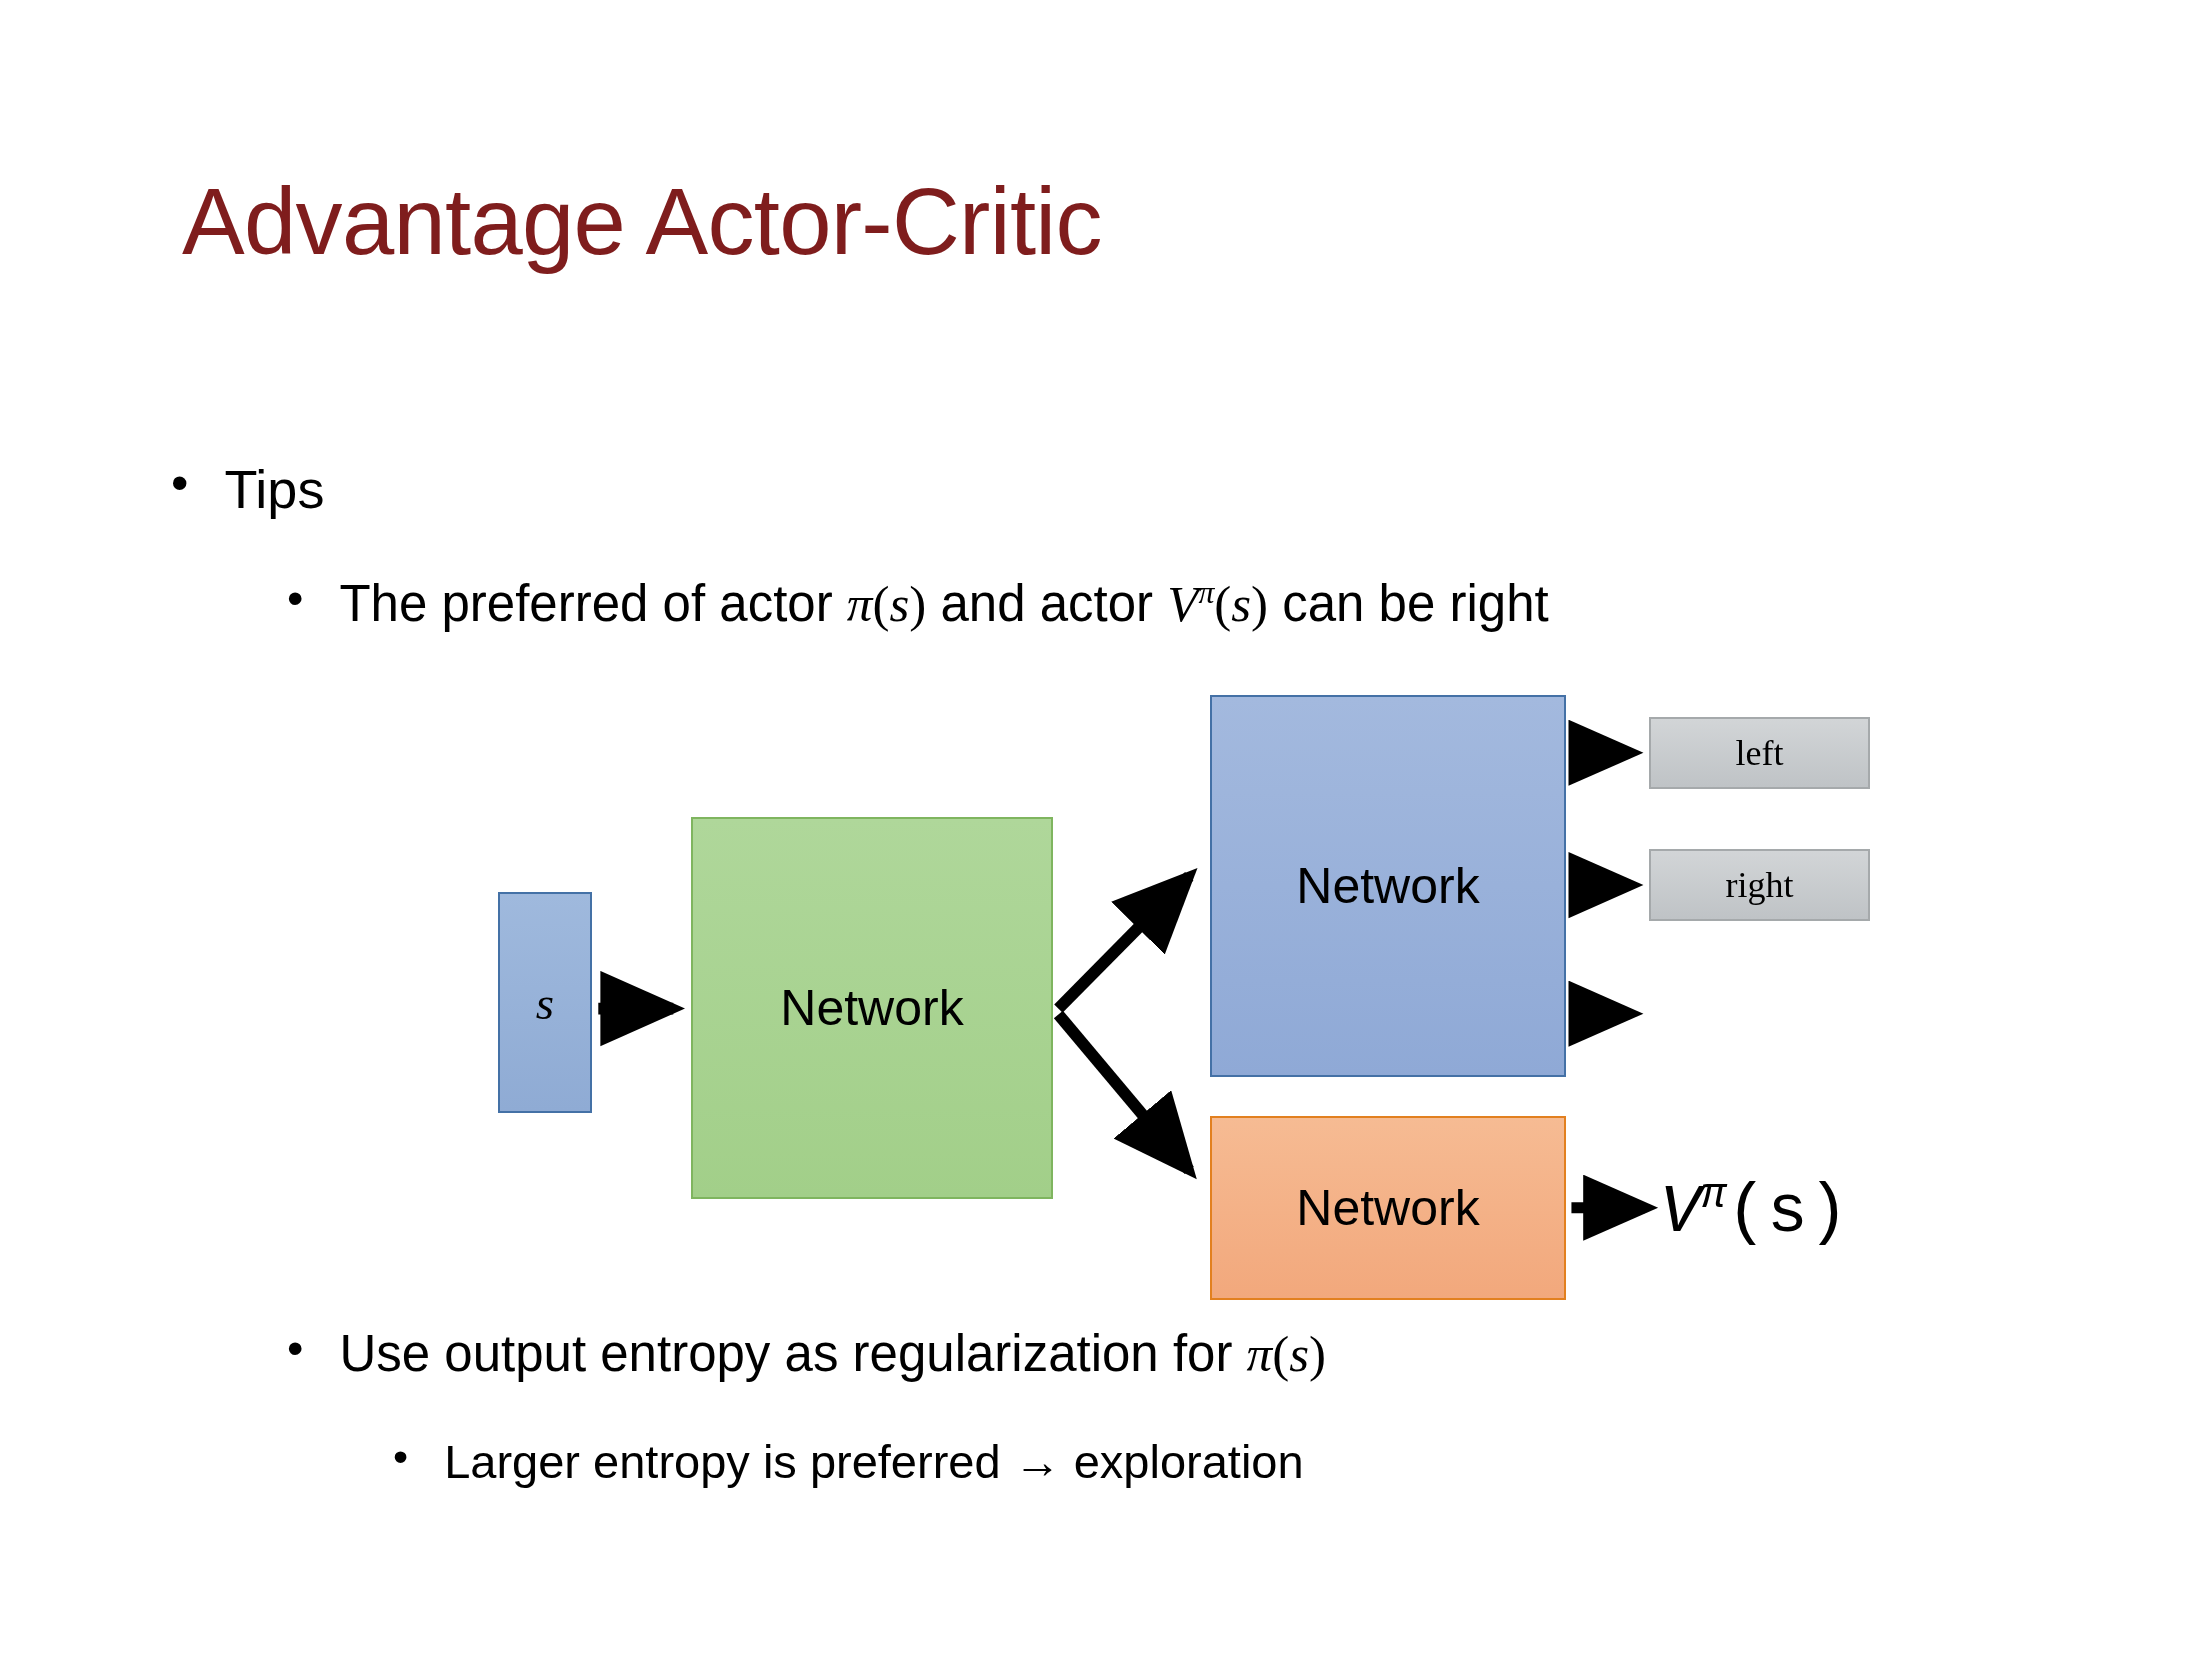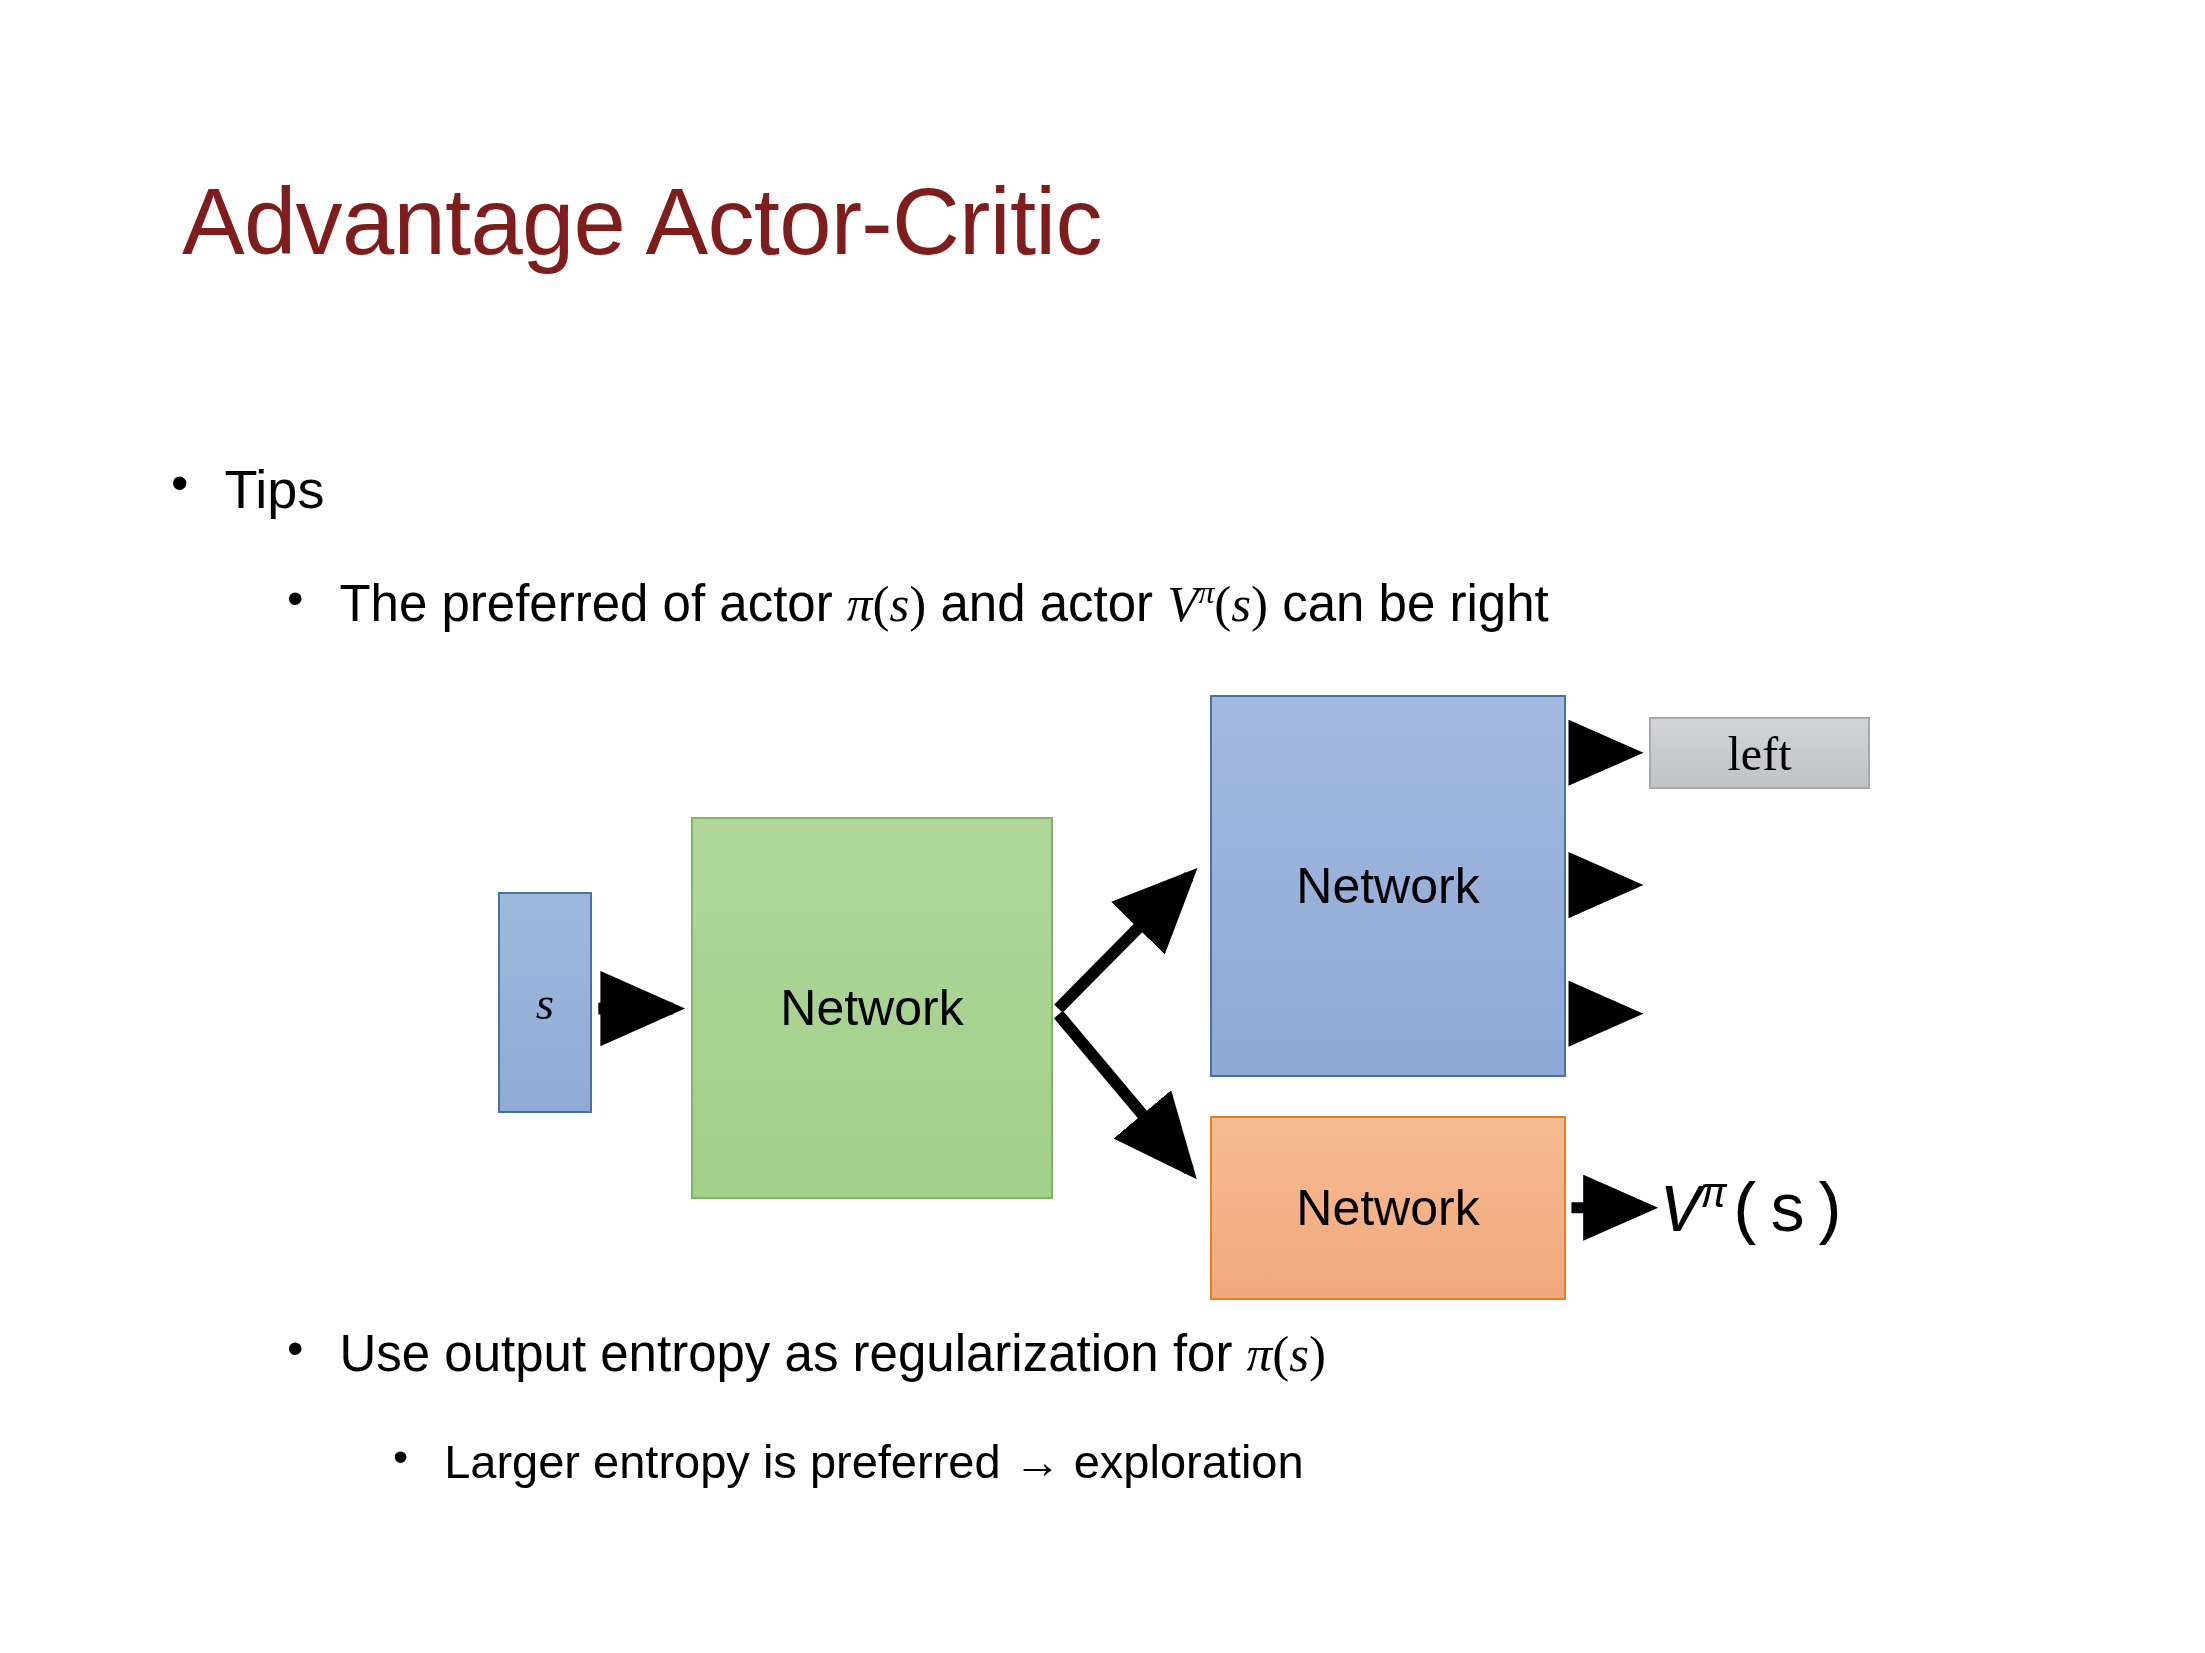--- a/index.html
+++ b/index.html
@@ -131,21 +131,21 @@
     font-size: 50px;
   }
 
   .box-gray {
     left: 1649px;
     width: 221px;
     height: 72px;
     background: linear-gradient(180deg,#d2d5d7 0%, #bfc3c6 100%);
     border: 2.2px solid #a5a9ab;
     font-family: "Liberation Serif", "DejaVu Serif", serif;
-    font-size: 48px;
+    font-size: 36px;
   }
   #box-left  { top: 717px;  }
   #box-right { top: 849px; }
   #box-fire  { top: 978px; }
 
   .vlabel {
     position: absolute;
     left: 1660px;
     top: 1172px;
     font-family: Liberation Mono, monospace;
@@ -208,20 +208,23 @@
   </div>
 
   <div class="dbox box-orange">
     <span>Network</span>
   </div>
 
   <div class="dbox box-gray" id="box-left">
     <span>left</span>
   </div>
 
+  <div class="dbox box-gray" id="box-right">
+    <span>right</span>
+  </div>
 
 
   <div class="vlabel math">
     <span>V</span><span class="sup">π</span><span class="paren">(s)</span>
   </div>
 </div>
 
 <div class="bullet lvl2" id="bullet-entropy">
   <span class="dot">•</span>
   <span class="btext"><span>Use output entropy as regularization for </span><span class="math"><span>π</span><span class="paren">(</span><span>s</span><span class="paren">)</span></span></span>

